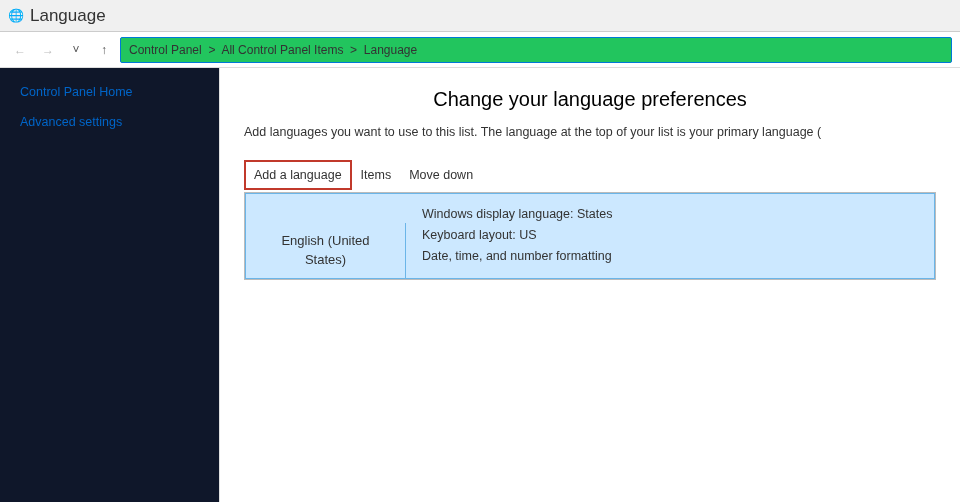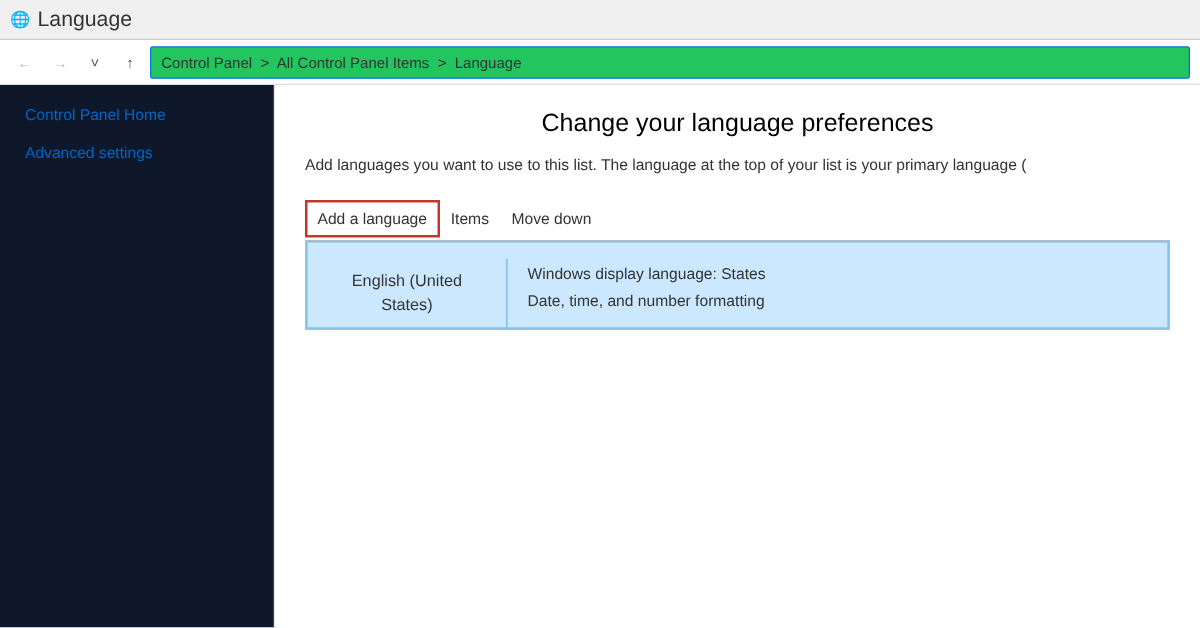--- a/index.html
+++ b/index.html
@@ -206,19 +206,20 @@
       <button class="toolbar-btn">Add a language</button>
       <button class="toolbar-btn normal">Items</button>
       <button class="toolbar-btn normal">Move down</button>
     </div>
 
     <div class="lang-list">
       <div class="lang-item">
         <div class="lang-name">English (United<br>States)</div>
         <div class="lang-details">
           <div class="lang-detail-enabled">Windows display language: States</div>
+          <div>Keyboard layout: US</div>
           <div>Date, time, and number formatting</div>
         </div>
       </div>
     </div>
 
   </div>
 </div>
 
 </body></html>

